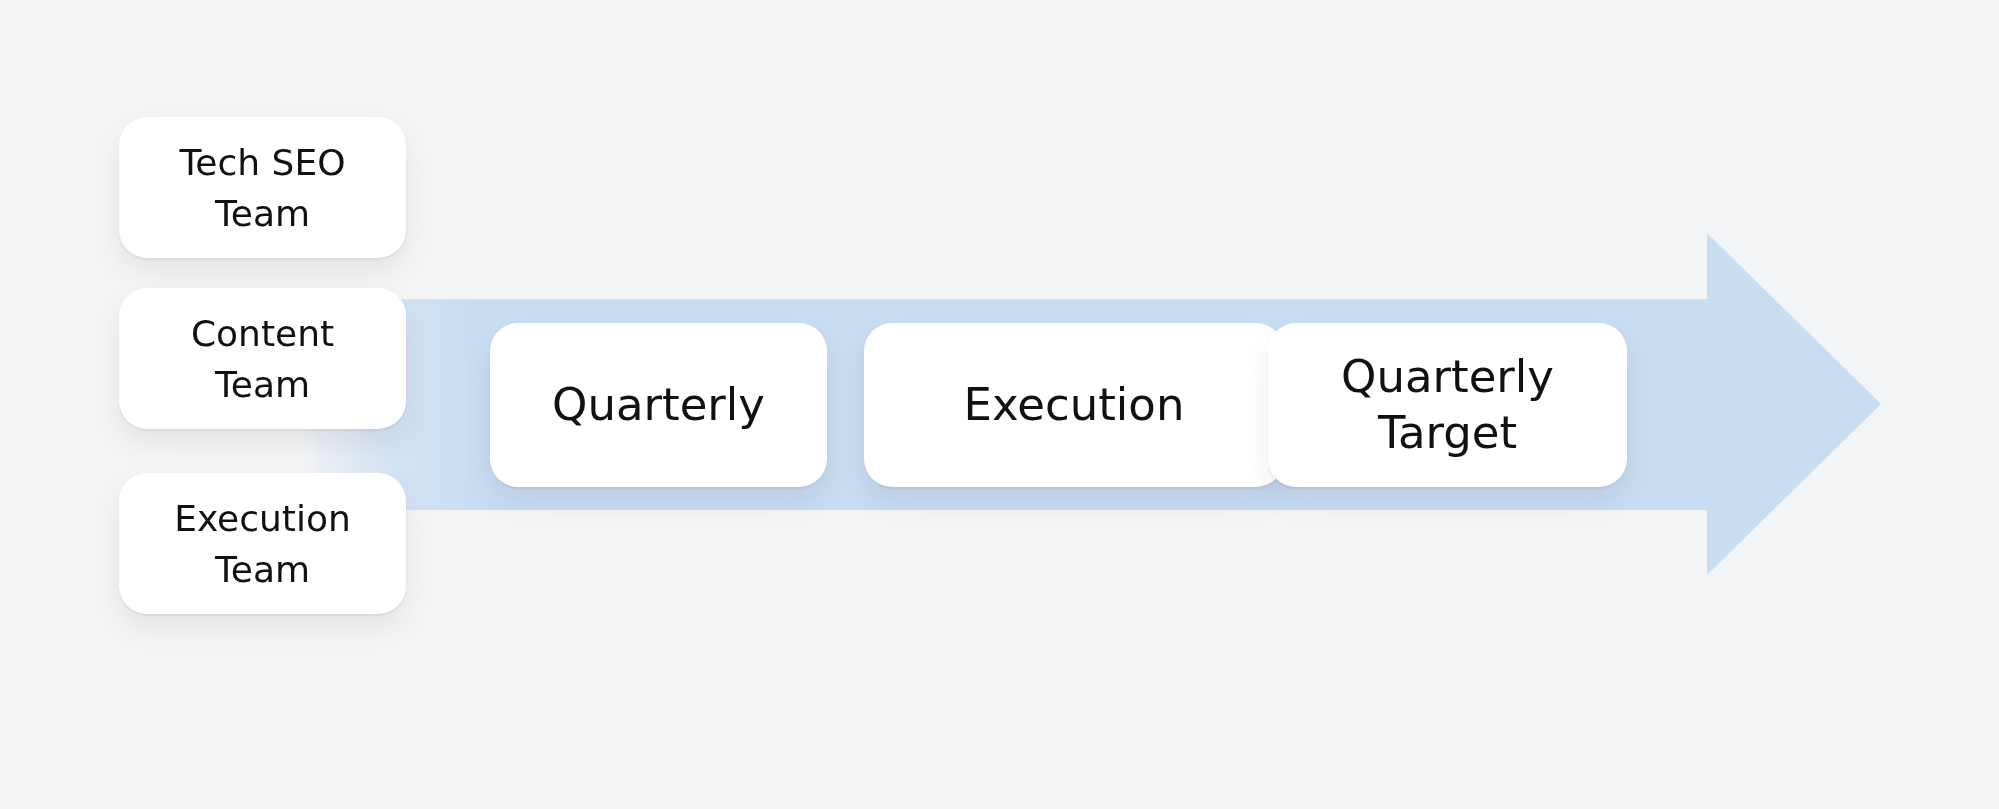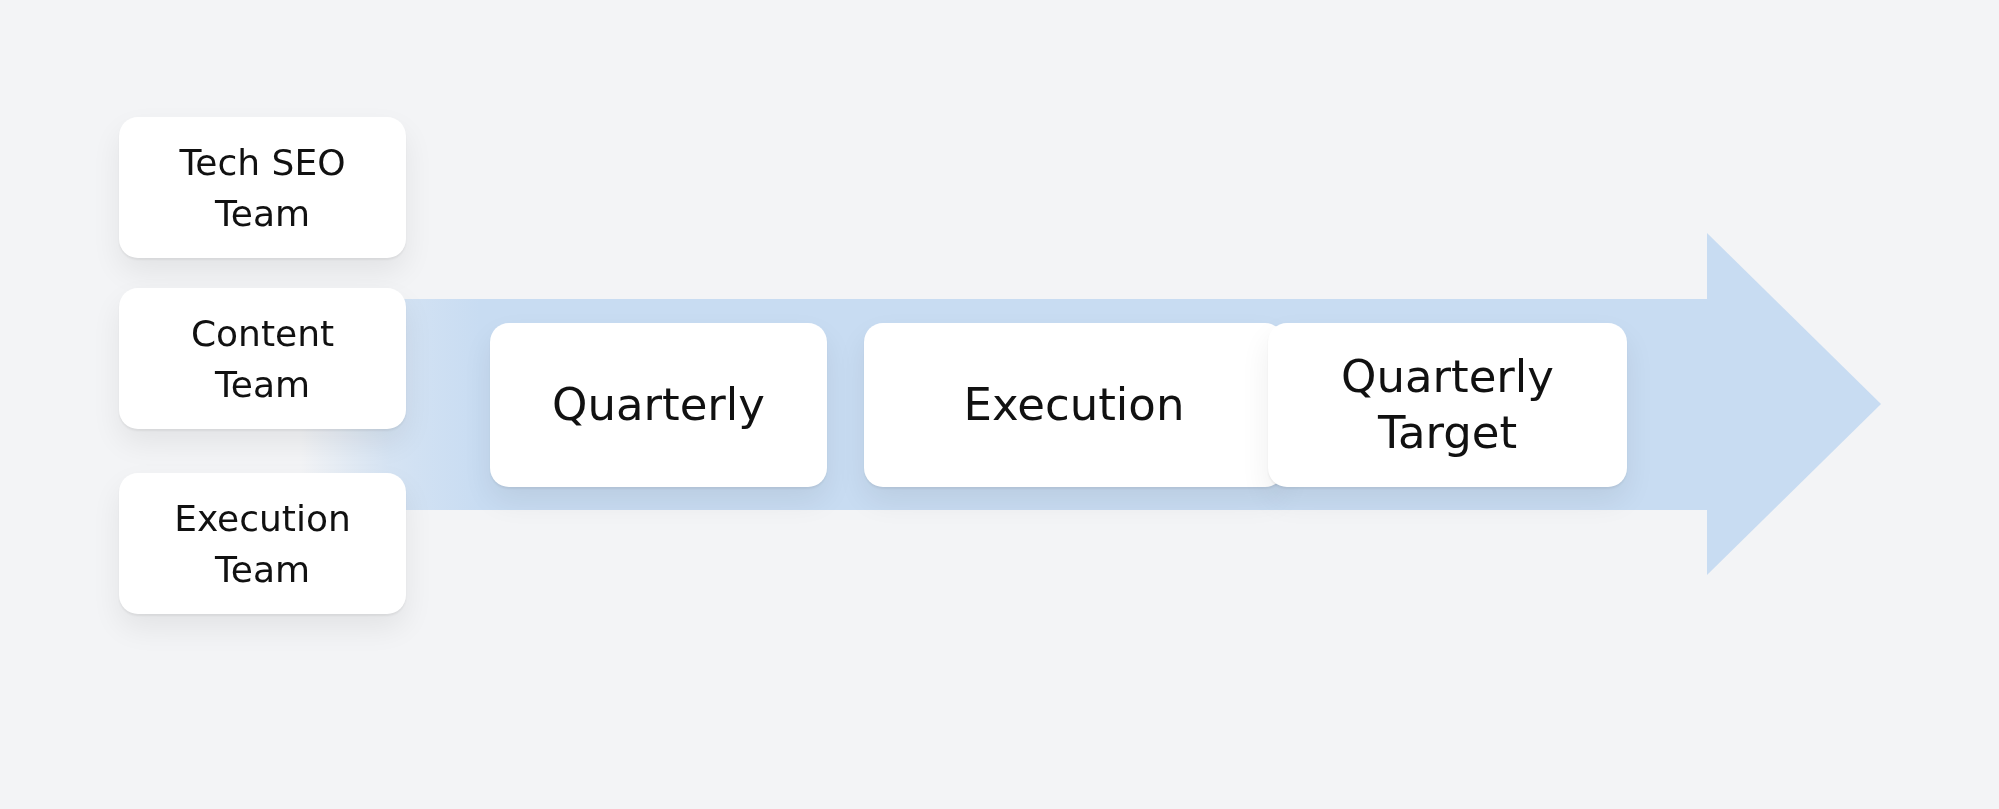--- a/index.html
+++ b/index.html
@@ -10,21 +10,21 @@
     color:#111;
   }
   .arrow-band {
     position:absolute; left:300px; top:299px; width:1408px; height:211px;
     background:linear-gradient(to right, rgba(200,220,242,0) 0px, rgba(200,220,242,0.7) 90px, #c8dcf2 180px, #c8dcf2 100%);
   }
   .arrow-head {
     position:absolute; left:1707px; top:233px; width:174px; height:342px;
   }
   .box {
-    position:absolute; background:#fff; border-radius:19px;
+    position:absolute; background:#fff; border-radius:28px;
     display:flex; align-items:center; justify-content:center; text-align:center;
     box-shadow:0 2px 2px rgba(0,0,0,0.06), 0 14px 30px rgba(0,0,0,0.07);
     white-space:pre-line;
   }
   .team { left:119px; width:287px; height:141px; font-size:36px; line-height:51px; }
   .step { top:323px; height:164px; font-size:45px; line-height:56px; }
 </style>
 </head>
 <body>
 

